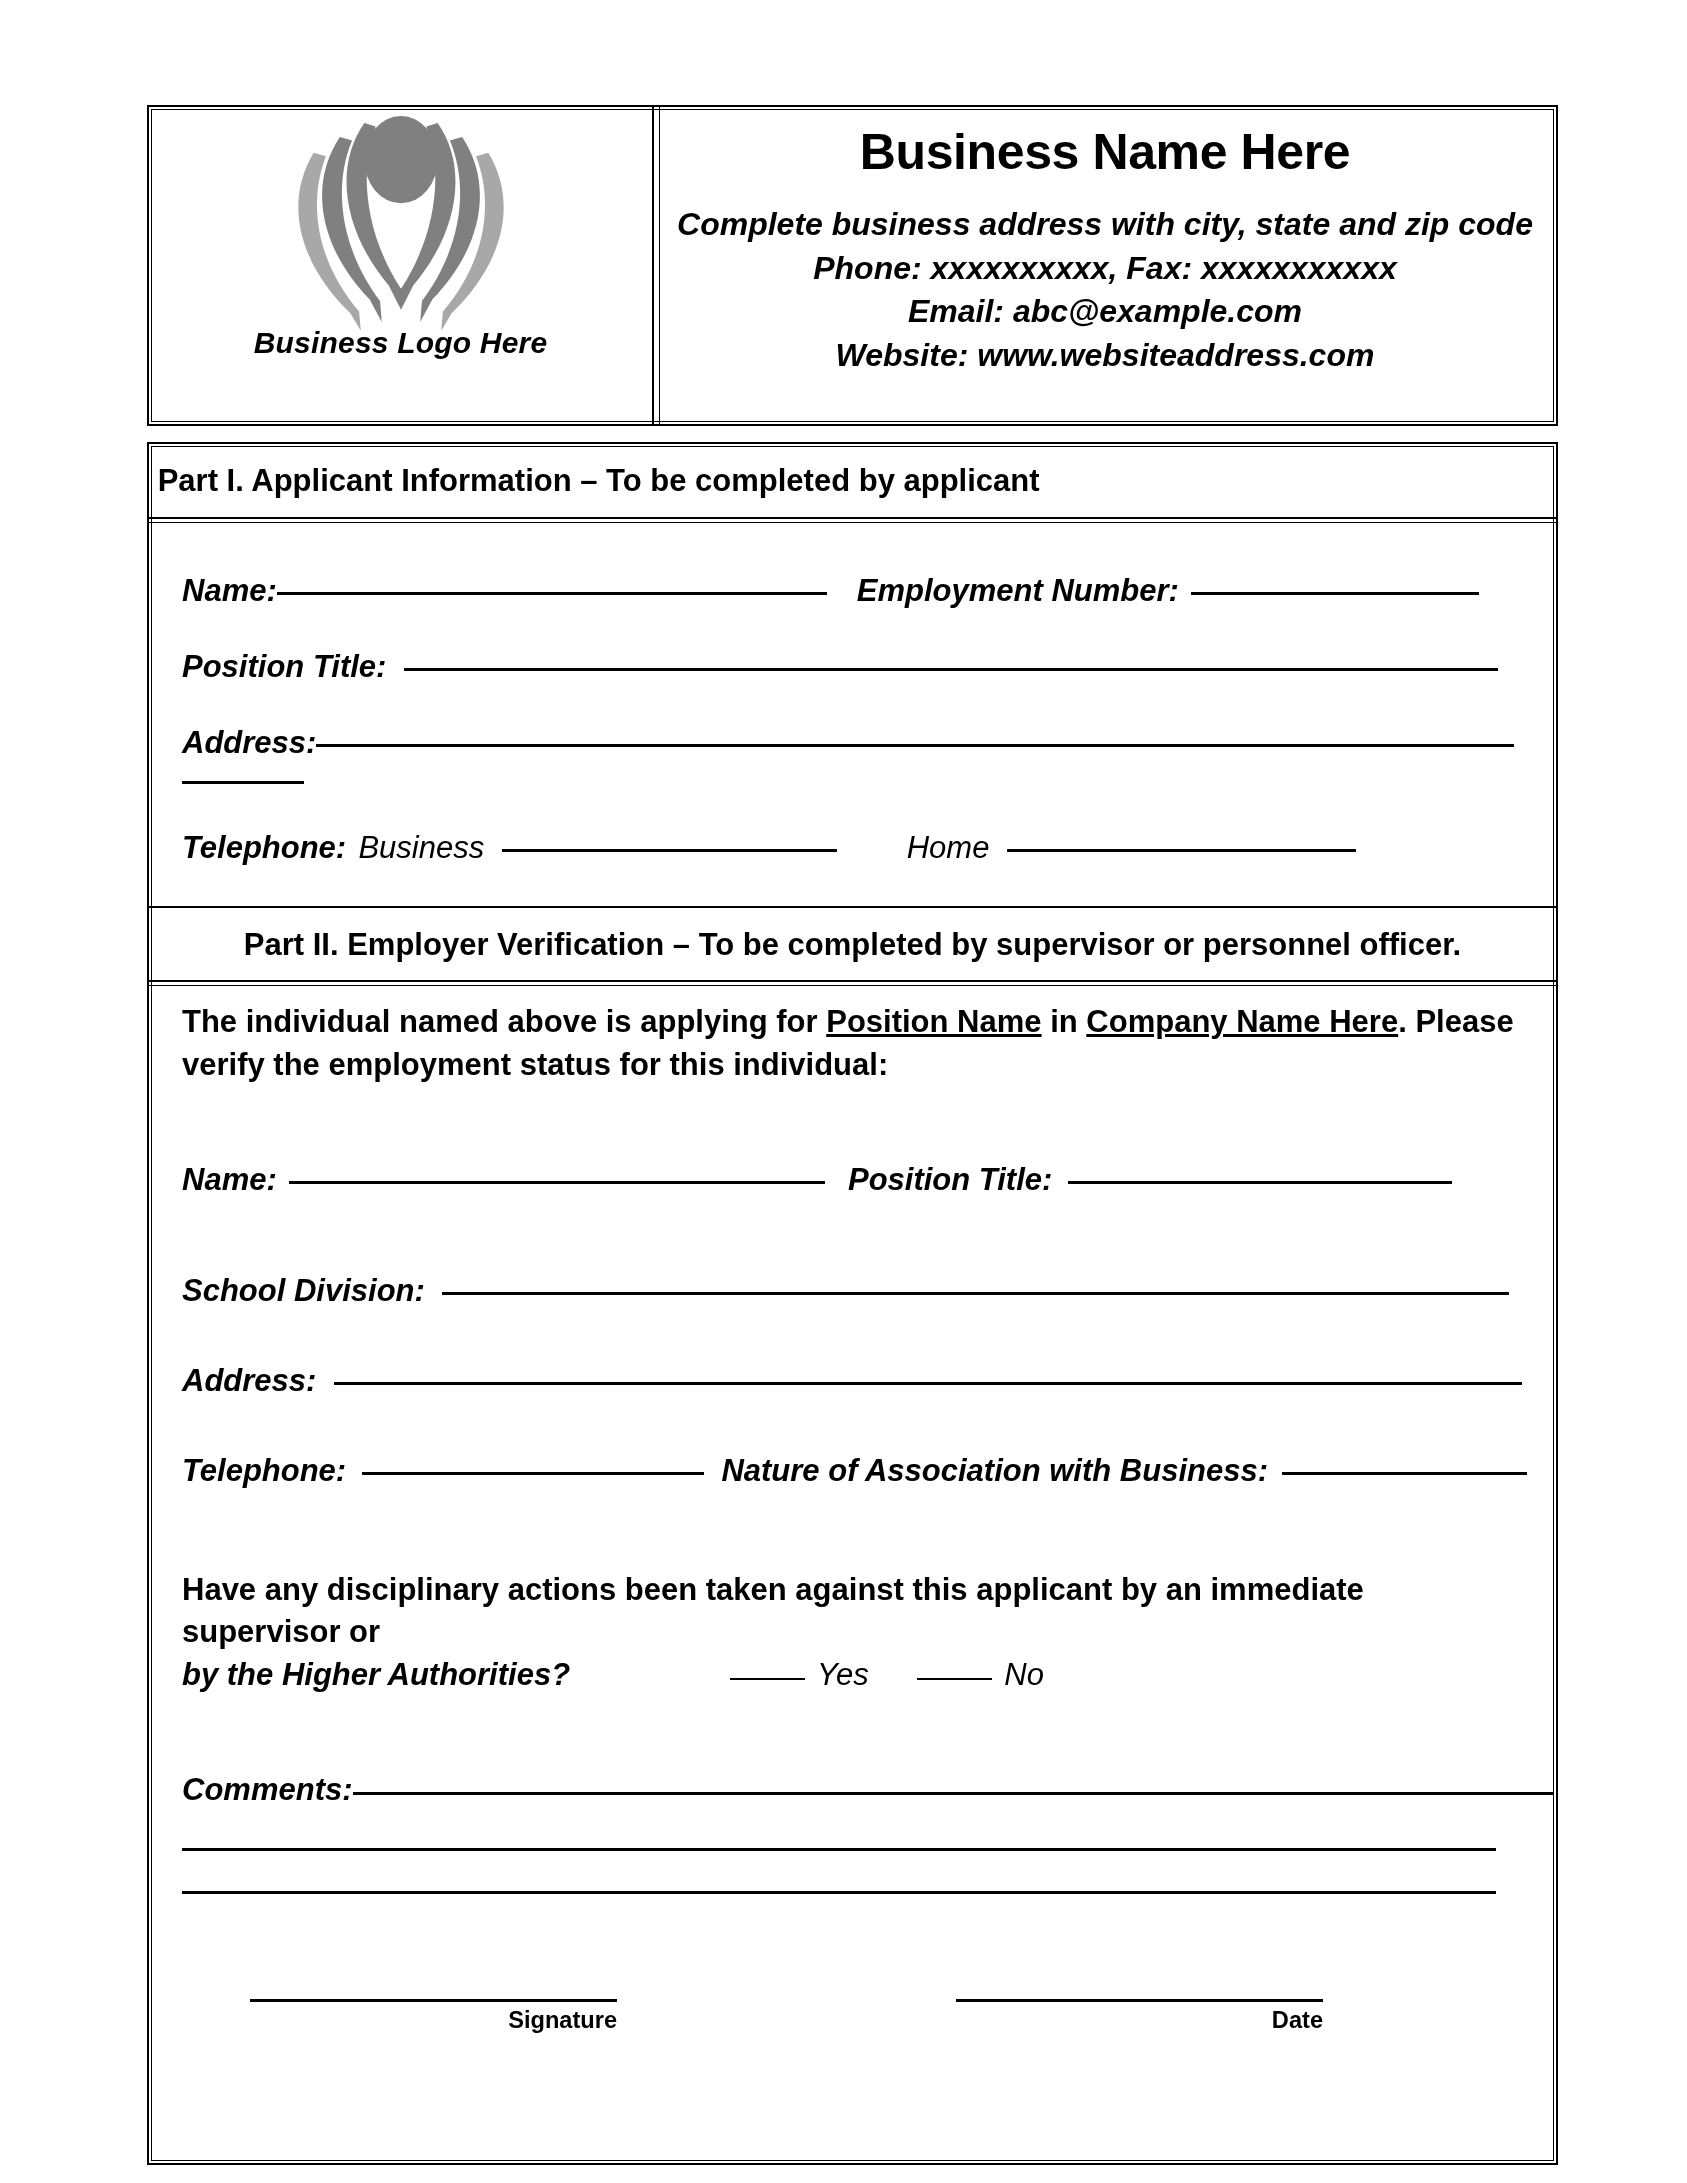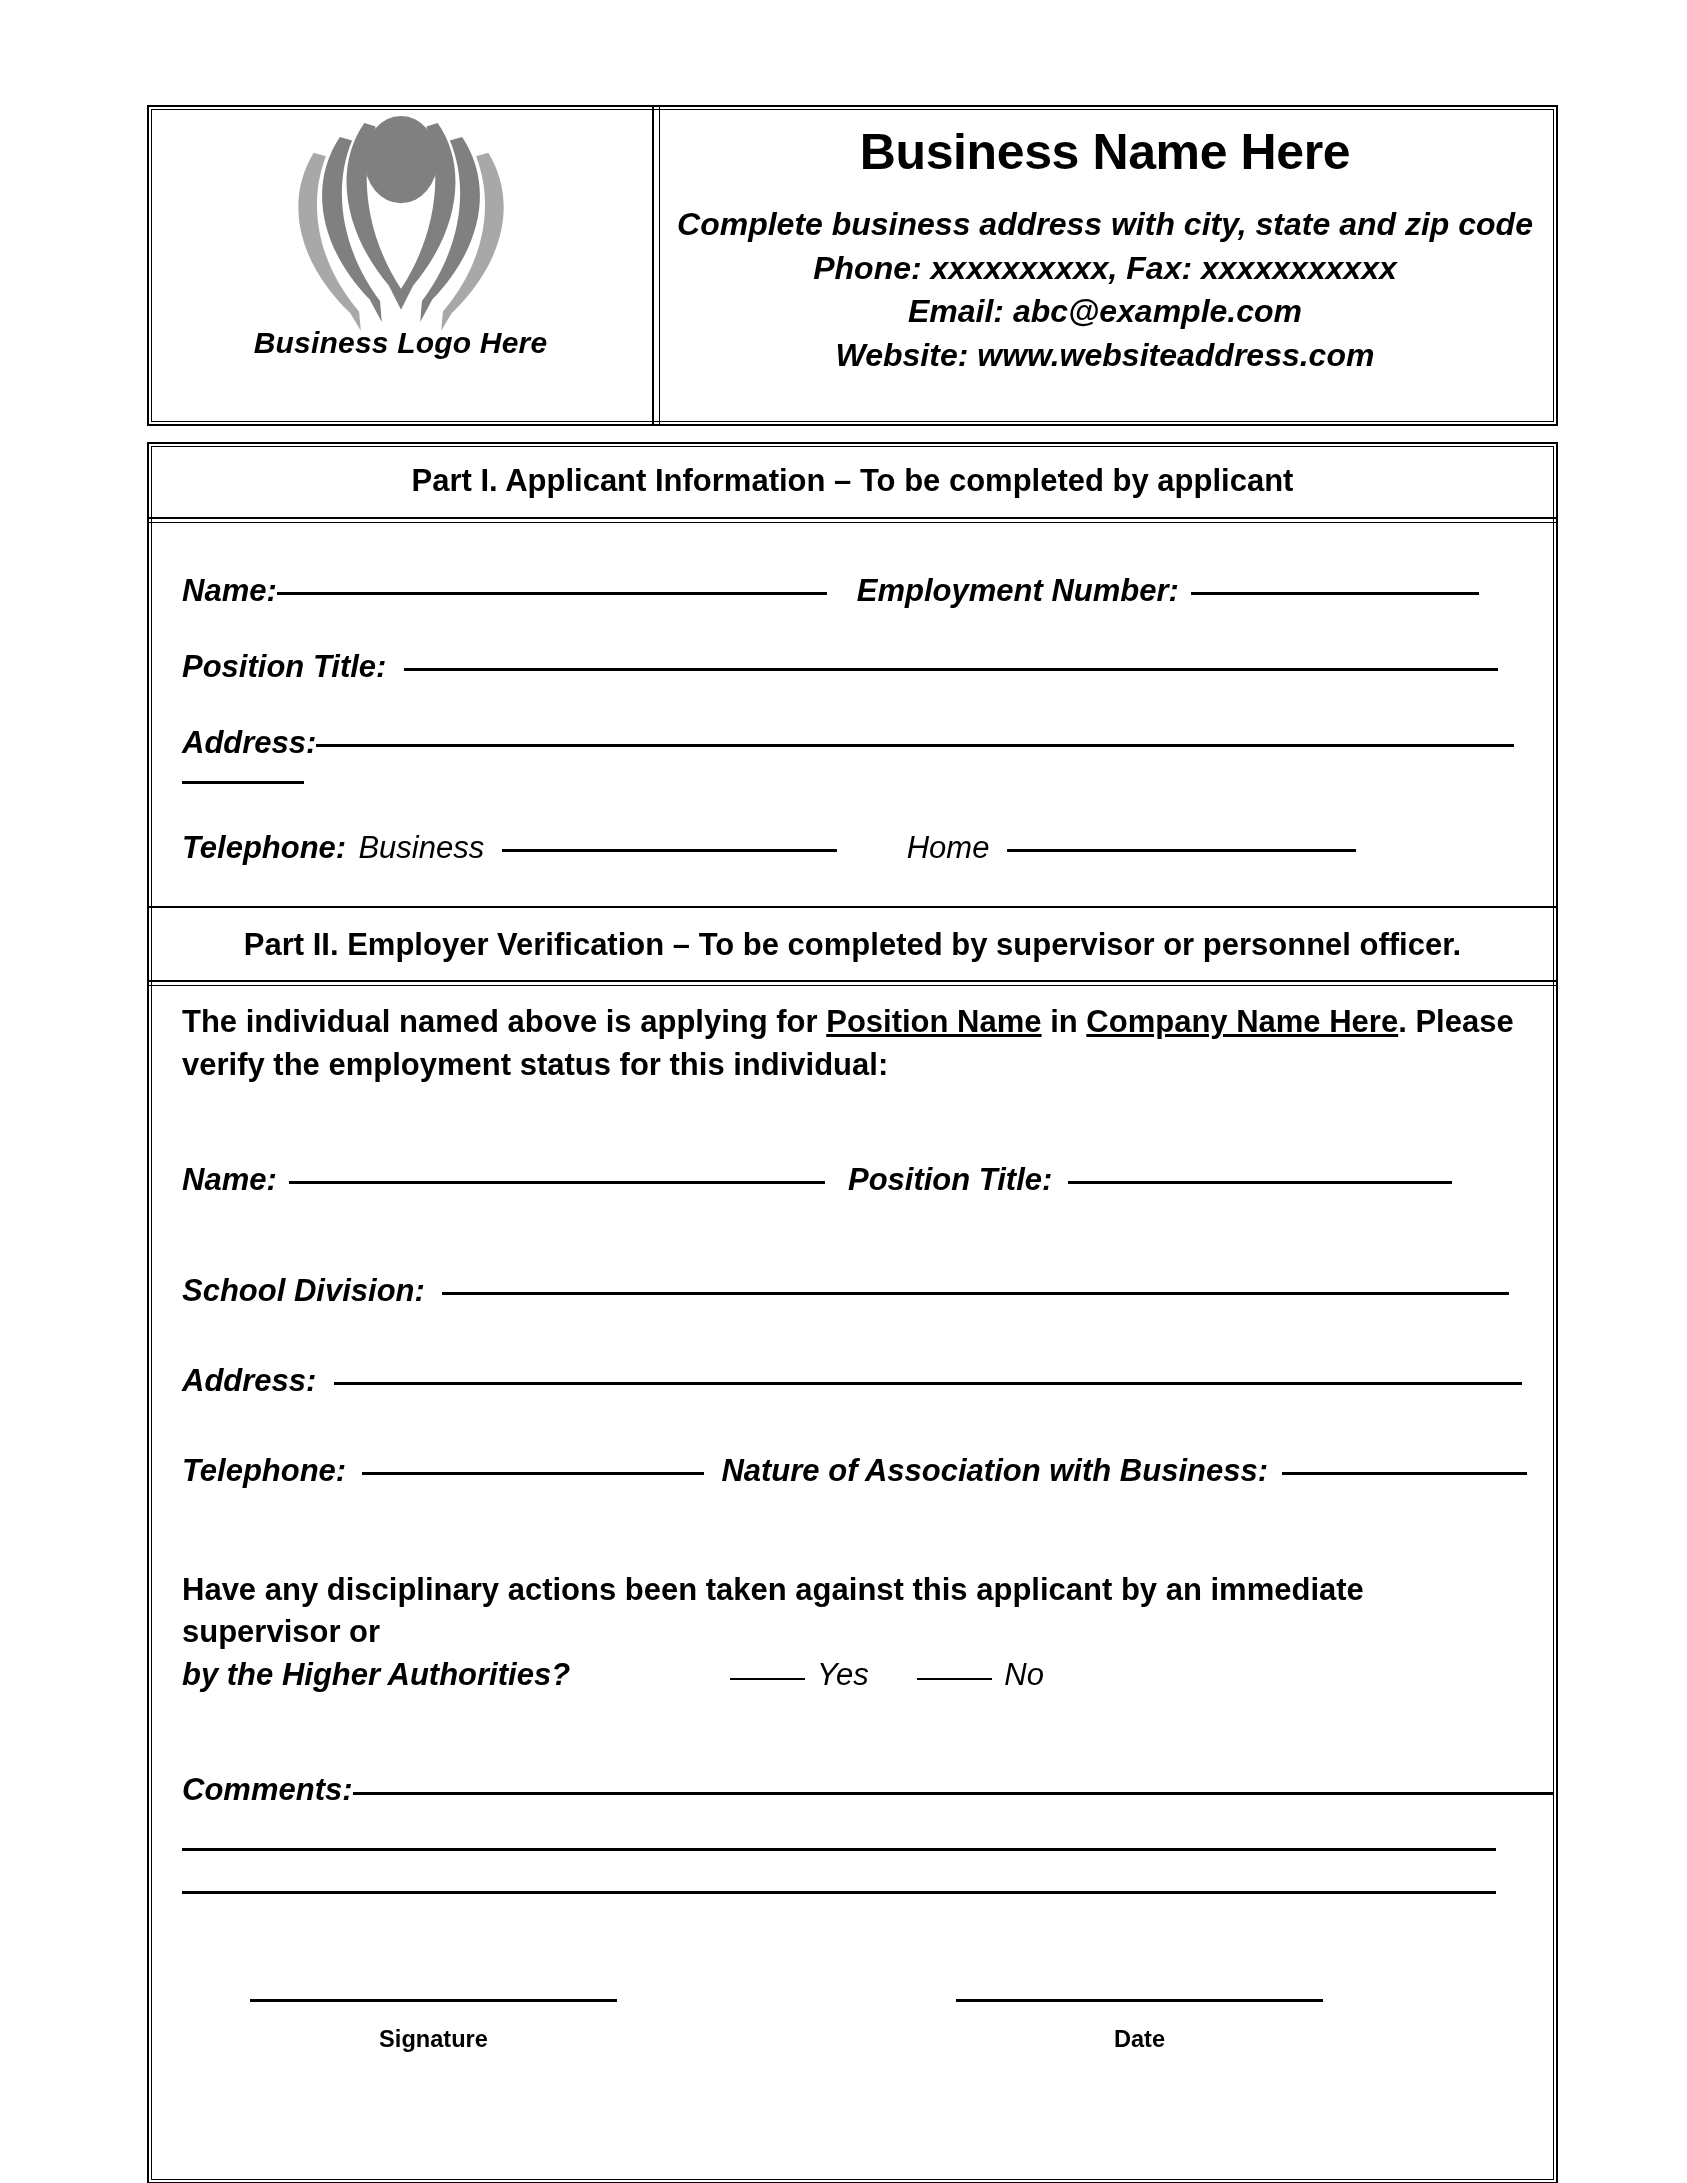--- a/index.html
+++ b/index.html
@@ -110,21 +110,21 @@
     content: "";
     position: absolute;
     left: 1.7px; top: 1.7px; right: 1.7px; bottom: 1.7px;
     border: 0.9px solid #000;
     pointer-events: none;
   }
 
   .part-head {
     border-bottom: 2.6px solid #000;
     position: relative;
-    text-align: center;
+    text-align: left;
     font-size: 31px;
     font-weight: bold;
     padding: 19px 8.7px 17.5px 8.7px;
   }
   .part-head::after {
     content: "";
     position: absolute;
     left: 0; right: 0; bottom: -6.1px;
     height: 0.9px;
     background: #000;
@@ -189,21 +189,22 @@
   .sig-block {
     text-align: center;
   }
   .sig-line {
     border-bottom: 3.5px solid #000;
     height: 0;
   }
   .sig-label {
     font-size: 23.6px;
     font-weight: bold;
-    margin-top: 24px;
+    margin-top: 5px;
+    text-align: right;
   }
 </style>
 </head>
 <body>
 
 <div class="page">
 
   <div class="header-table">
 
     <div class="logo-cell">

